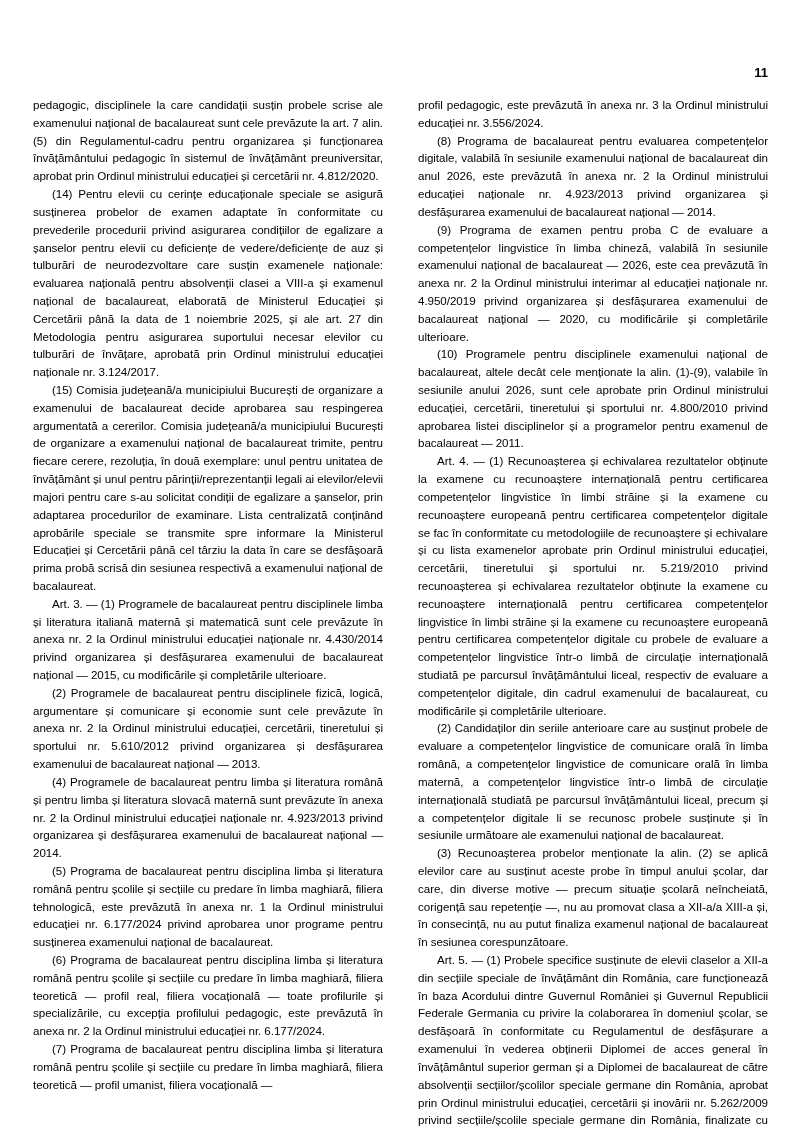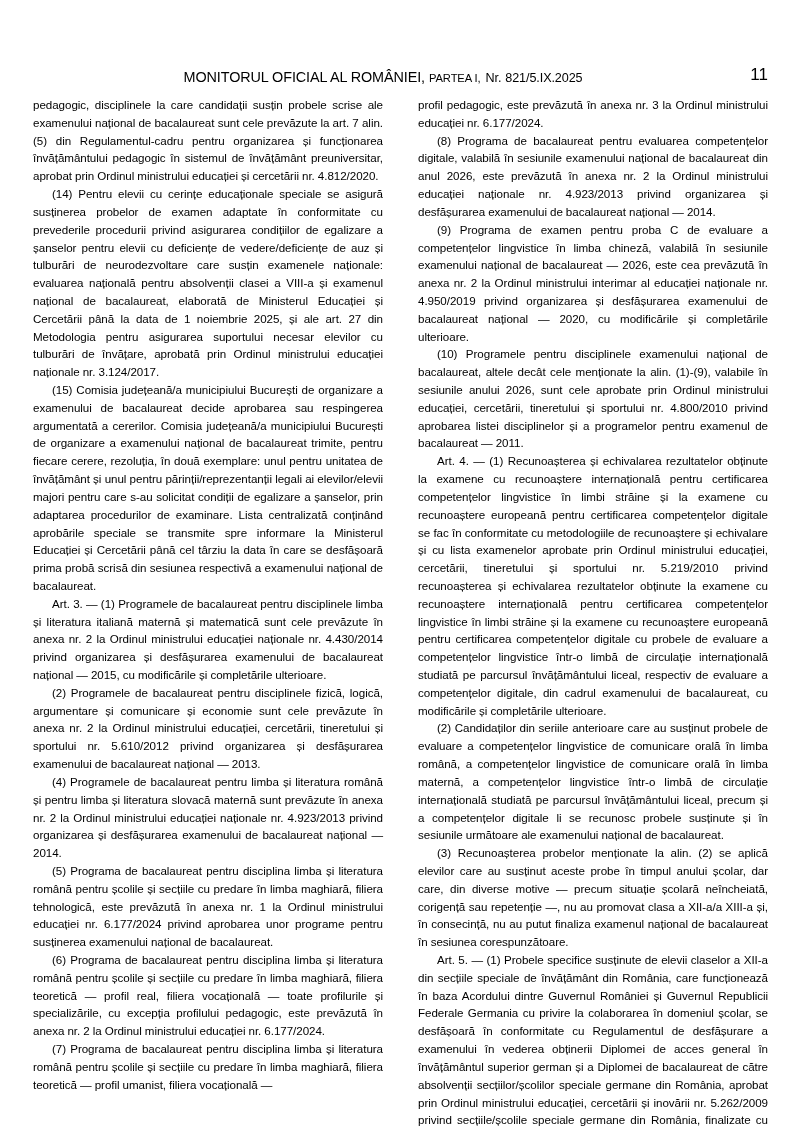--- a/index.html
+++ b/index.html
@@ -52,22 +52,22 @@
   }
   .head-nr-value {
     font-size: 12.6px;
     letter-spacing: -0.1px;
     margin-left: 4px;
   }
   .page-number {
     position: absolute;
     right: 0px;
     top: -3px;
-    font-size: 17px;
-    font-weight: normal;
+    font-size: 13px;
+    font-weight: bold;
   }
 
   
   .columns {
     position: absolute;
     left: 33px;
     top: 96px;
     width: 735px;
     display: flex;
     flex-direction: row;
@@ -90,40 +90,37 @@
   p.para.cont {
     text-indent: 0;
   }
 </style>
 </head>
 <body>
 
 <div class="page">
 
   <div class="running-head">
-    <div class="head-center">
-      <span class="head-title-main">MONITORUL OFICIAL AL ROMÂNIEI,</span><span class="head-title-sub" style="margin-left:4px;">PARTEA I,</span><span class="head-nr" style="margin-left:5px;">Nr.</span><span class="head-nr-value">821/5.IX.2025</span>
-    </div>
     <div class="page-number">11</div>
   </div>
 
   <div class="columns">
     <div class="col" id="col-left">
         <p class="para cont">pedagogic, disciplinele la care candidații susțin probele scrise ale examenului național de bacalaureat sunt cele prevăzute la art. 7 alin. (5) din Regulamentul-cadru pentru organizarea și funcționarea învățământului pedagogic în sistemul de învățământ preuniversitar, aprobat prin Ordinul ministrului educației și cercetării nr. 4.812/2020.</p>
         <p class="para">(14) Pentru elevii cu cerințe educaționale speciale se asigură susținerea probelor de examen adaptate în conformitate cu prevederile procedurii privind asigurarea condițiilor de egalizare a șanselor pentru elevii cu deficiențe de vedere/deficiențe de auz și tulburări de neurodezvoltare care susțin examenele naționale: evaluarea națională pentru absolvenții clasei a VIII-a și examenul național de bacalaureat, elaborată de Ministerul Educației și Cercetării până la data de 1 noiembrie 2025, și ale art. 27 din Metodologia pentru asigurarea suportului necesar elevilor cu tulburări de învățare, aprobată prin Ordinul ministrului educației naționale nr. 3.124/2017.</p>
         <p class="para">(15) Comisia județeană/a municipiului București de organizare a examenului de bacalaureat decide aprobarea sau respingerea argumentată a cererilor. Comisia județeană/a municipiului București de organizare a examenului național de bacalaureat trimite, pentru fiecare cerere, rezoluția, în două exemplare: unul pentru unitatea de învățământ și unul pentru părinții/reprezentanții legali ai elevilor/elevii majori pentru care s-au solicitat condiții de egalizare a șanselor, prin adaptarea procedurilor de examinare. Lista centralizată conținând aprobările speciale se transmite spre informare la Ministerul Educației și Cercetării până cel târziu la data în care se desfășoară prima probă scrisă din sesiunea respectivă a examenului național de bacalaureat.</p>
         <p class="para">Art. 3. — (1) Programele de bacalaureat pentru disciplinele limba și literatura italiană maternă și matematică sunt cele prevăzute în anexa nr. 2 la Ordinul ministrului educației naționale nr. 4.430/2014 privind organizarea și desfășurarea examenului de bacalaureat național — 2015, cu modificările și completările ulterioare.</p>
         <p class="para">(2) Programele de bacalaureat pentru disciplinele fizică, logică, argumentare și comunicare și economie sunt cele prevăzute în anexa nr. 2 la Ordinul ministrului educației, cercetării, tineretului și sportului nr. 5.610/2012 privind organizarea și desfășurarea examenului de bacalaureat național — 2013.</p>
         <p class="para">(4) Programele de bacalaureat pentru limba și literatura română și pentru limba și literatura slovacă maternă sunt prevăzute în anexa nr. 2 la Ordinul ministrului educației naționale nr. 4.923/2013 privind organizarea și desfășurarea examenului de bacalaureat național — 2014.</p>
         <p class="para">(5) Programa de bacalaureat pentru disciplina limba și literatura română pentru școlile și secțiile cu predare în limba maghiară, filiera tehnologică, este prevăzută în anexa nr. 1 la Ordinul ministrului educației nr. 6.177/2024 privind aprobarea unor programe pentru susținerea examenului național de bacalaureat.</p>
         <p class="para">(6) Programa de bacalaureat pentru disciplina limba și literatura română pentru școlile și secțiile cu predare în limba maghiară, filiera teoretică — profil real, filiera vocațională — toate profilurile și specializările, cu excepția profilului pedagogic, este prevăzută în anexa nr. 2 la Ordinul ministrului educației nr. 6.177/2024.</p>
         <p class="para">(7) Programa de bacalaureat pentru disciplina limba și literatura română pentru școlile și secțiile cu predare în limba maghiară, filiera teoretică — profil umanist, filiera vocațională —</p>
       </div>
     <div class="col" id="col-right">
-        <p class="para cont">profil pedagogic, este prevăzută în anexa nr. 3 la Ordinul ministrului educației nr. 6.177/2024.</p>
+        <p class="para cont">profil pedagogic, este prevăzută în anexa nr. 3 la Ordinul ministrului educației nr. 3.556/2024.</p>
         <p class="para">(8) Programa de bacalaureat pentru evaluarea competențelor digitale, valabilă în sesiunile examenului național de bacalaureat din anul 2026, este prevăzută în anexa nr. 2 la Ordinul ministrului educației naționale nr. 4.923/2013 privind organizarea și desfășurarea examenului de bacalaureat național — 2014.</p>
         <p class="para">(9) Programa de examen pentru proba C de evaluare a competențelor lingvistice în limba chineză, valabilă în sesiunile examenului național de bacalaureat — 2026, este cea prevăzută în anexa nr. 2 la Ordinul ministrului interimar al educației naționale nr. 4.950/2019 privind organizarea și desfășurarea examenului de bacalaureat național — 2020, cu modificările și completările ulterioare.</p>
         <p class="para">(10) Programele pentru disciplinele examenului național de bacalaureat, altele decât cele menționate la alin. (1)-(9), valabile în sesiunile anului 2026, sunt cele aprobate prin Ordinul ministrului educației, cercetării, tineretului și sportului nr. 4.800/2010 privind aprobarea listei disciplinelor și a programelor pentru examenul de bacalaureat — 2011.</p>
         <p class="para">Art. 4. — (1) Recunoașterea și echivalarea rezultatelor obținute la examene cu recunoaștere internațională pentru certificarea competențelor lingvistice în limbi străine și la examene cu recunoaștere europeană pentru certificarea competențelor digitale se fac în conformitate cu metodologiile de recunoaștere și echivalare și cu lista examenelor aprobate prin Ordinul ministrului educației, cercetării, tineretului și sportului nr. 5.219/2010 privind recunoașterea și echivalarea rezultatelor obținute la examene cu recunoaștere internațională pentru certificarea competențelor lingvistice în limbi străine și la examene cu recunoaștere europeană pentru certificarea competențelor digitale cu probele de evaluare a competențelor lingvistice într-o limbă de circulație internațională studiată pe parcursul învățământului liceal, respectiv de evaluare a competențelor digitale, din cadrul examenului de bacalaureat, cu modificările și completările ulterioare.</p>
         <p class="para">(2) Candidaților din seriile anterioare care au susținut probele de evaluare a competențelor lingvistice de comunicare orală în limba română, a competențelor lingvistice de comunicare orală în limba maternă, a competențelor lingvistice într-o limbă de circulație internațională studiată pe parcursul învățământului liceal, precum și a competențelor digitale li se recunosc probele susținute și în sesiunile următoare ale examenului național de bacalaureat.</p>
         <p class="para">(3) Recunoașterea probelor menționate la alin. (2) se aplică elevilor care au susținut aceste probe în timpul anului școlar, dar care, din diverse motive — precum situație școlară neîncheiată, corigență sau repetenție —, nu au promovat clasa a XII-a/a XIII-a și, în consecință, nu au putut finaliza examenul național de bacalaureat în sesiunea corespunzătoare.</p>
         <p class="para">Art. 5. — (1) Probele specifice susținute de elevii claselor a XII-a din secțiile speciale de învățământ din România, care funcționează în baza Acordului dintre Guvernul României și Guvernul Republicii Federale Germania cu privire la colaborarea în domeniul școlar, se desfășoară în conformitate cu Regulamentul de desfășurare a examenului în vederea obținerii Diplomei de acces general în învățământul superior german și a Diplomei de bacalaureat de către absolvenții secțiilor/școlilor speciale germane din România, aprobat prin Ordinul ministrului educației, cercetării și inovării nr. 5.262/2009 privind secțiile/școlile speciale germane din România, finalizate cu Diplomă de acces general în învățământul superior german și Diplomă de bacalaureat.</p>
       </div>
   </div>
 

